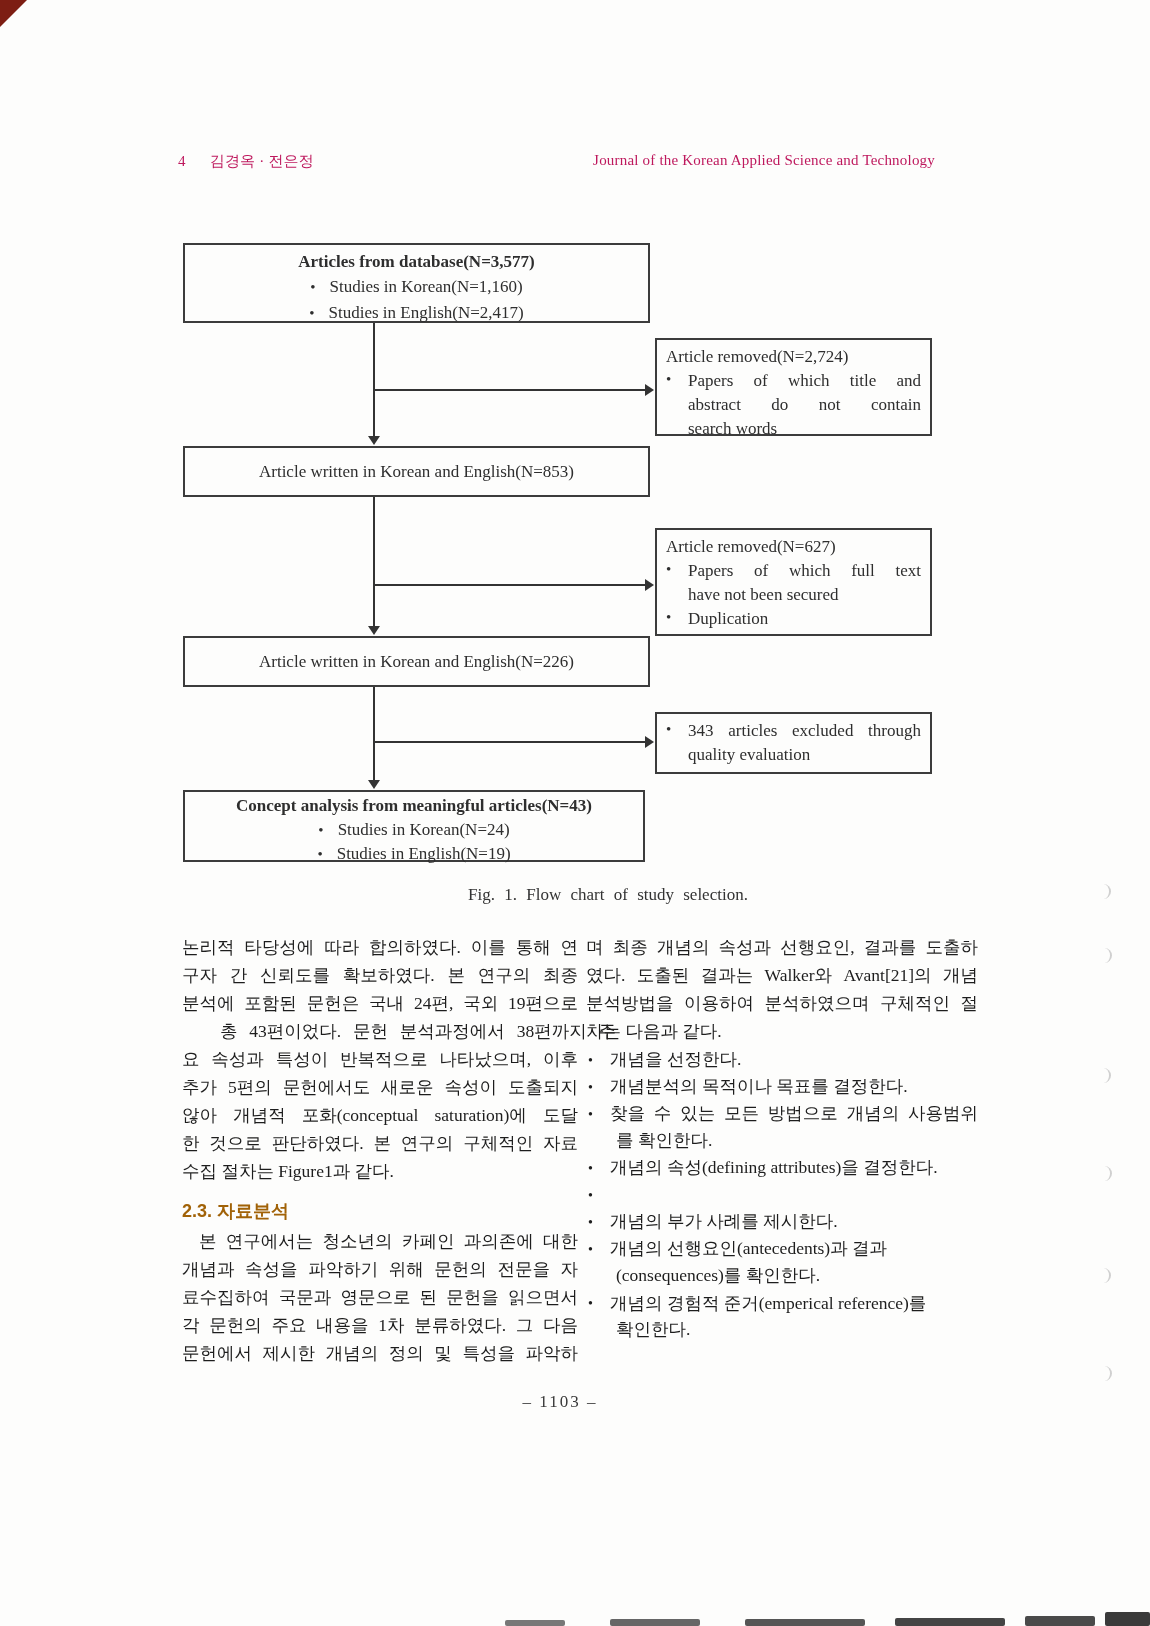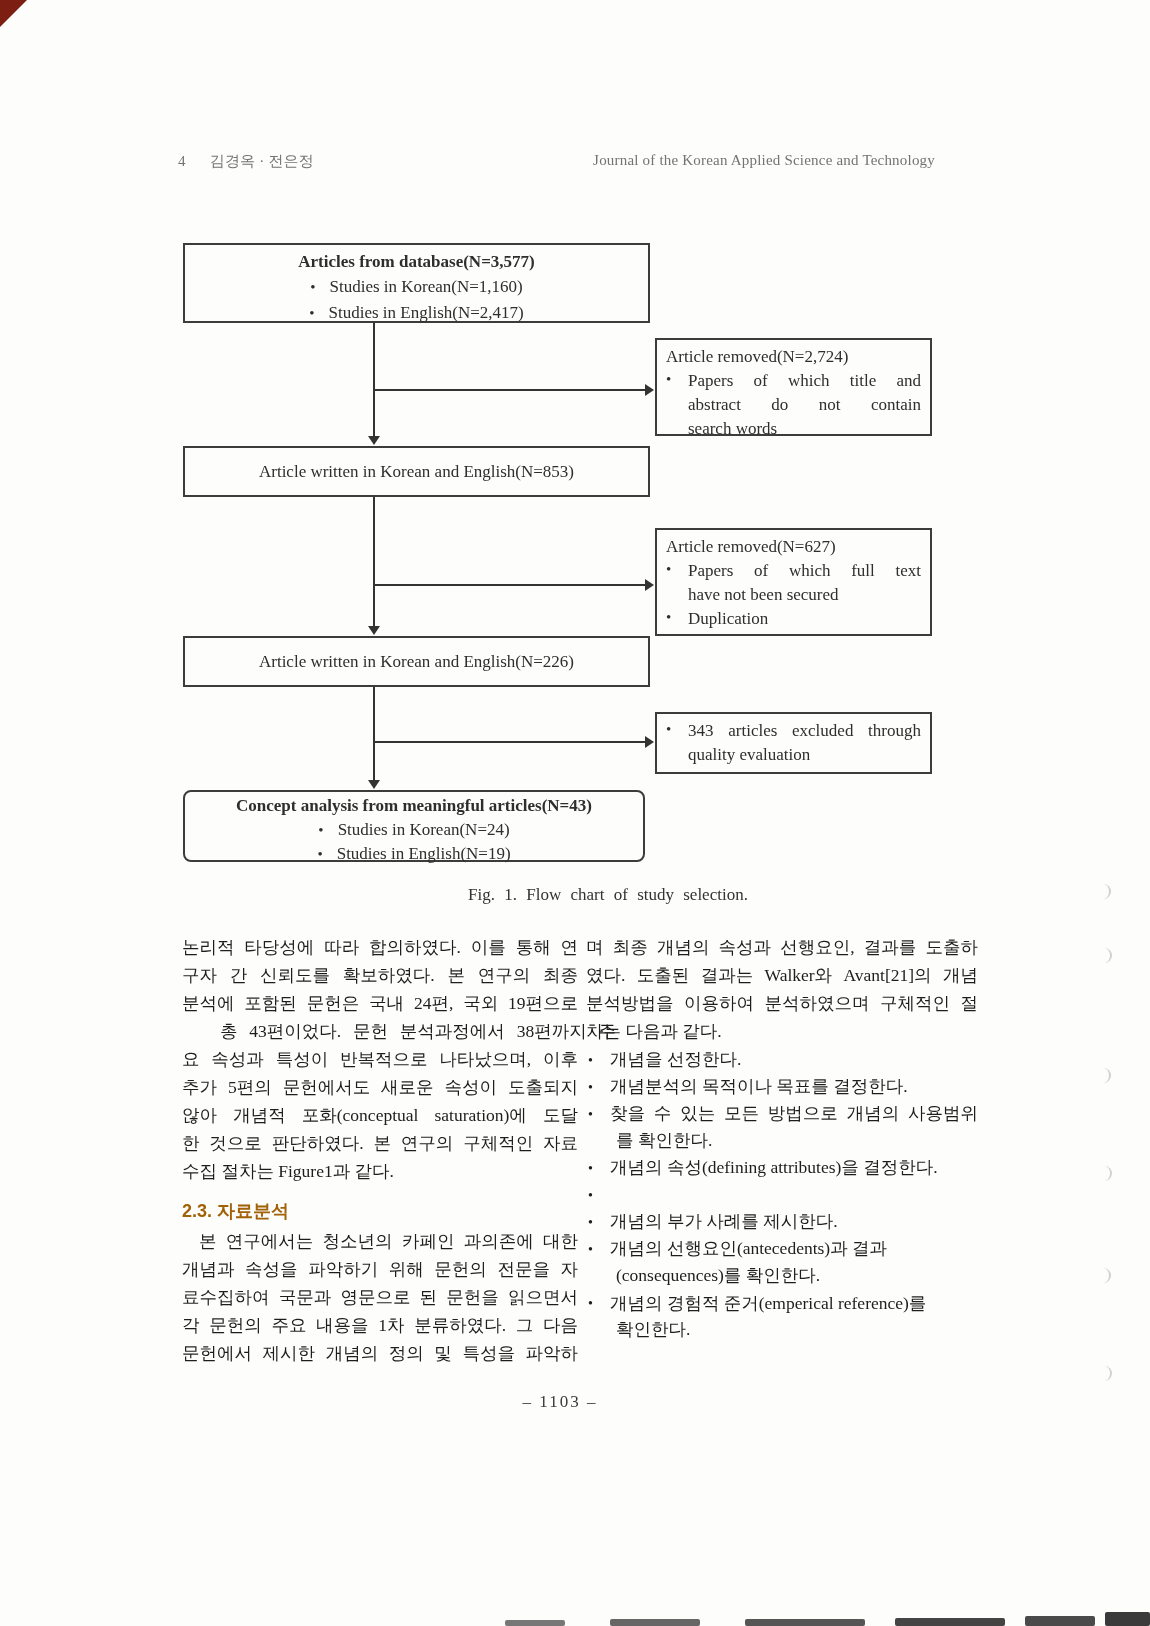--- a/index.html
+++ b/index.html
@@ -9,21 +9,21 @@
     width:1150px;height:1626px;
     margin:0 auto;
     background:#fdfdfc;
     overflow:hidden;
     font-family:"Liberation Serif","DejaVu Serif",serif;
     color:#222;
   }
   .abs{position:absolute;}
 
   
-  .hdr{font-size:15px;color:#737373;letter-spacing:.2px;}
+  .hdr{font-size:15px;color:#be185d;letter-spacing:.2px;}
   .hdr-right{text-align:right;}
 
   
   .fc-box{
     position:absolute;
     border:2px solid #3c3c3c;
     background:#fdfdfc;
     font-size:17px;color:#2e2e2e;
     box-sizing:border-box;
   }
@@ -157,21 +157,21 @@
     <div class="fc-box sb-pad" style="left:655px;top:712px;width:277px;height:62px;">
       <div class="sb-bullet">
         <span class="bm"></span>
         <div class="sb-text">
           <div class="jl">343 articles excluded through</div>
           <div>quality evaluation</div>
         </div>
       </div>
     </div>
 
-    <div class="fc-box" style="left:183px;top:790px;width:462px;height:72px;padding-top:2px;border-radius:8px;">
+    <div class="fc-box" style="left:183px;top:790px;width:462px;height:72px;padding-top:2px;">
       <div class="fc-title-center" style="line-height:24px;">Concept analysis from meaningful articles(N=43)</div>
       <div class="fc-line-center" style="line-height:23px;">
           <span class="bm"></span>
           <span>Studies in Korean(N=24)</span>
         </div>
       <div class="fc-line-center" style="line-height:23px;">
           <span class="bm"></span>
           <span>Studies in English(N=19)</span>
         </div>
     </div>

